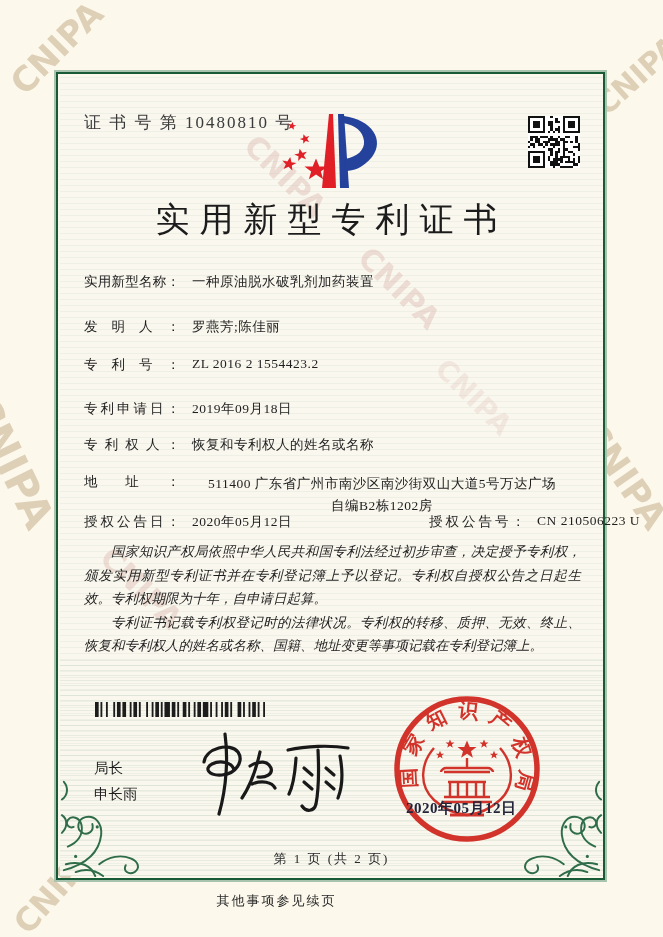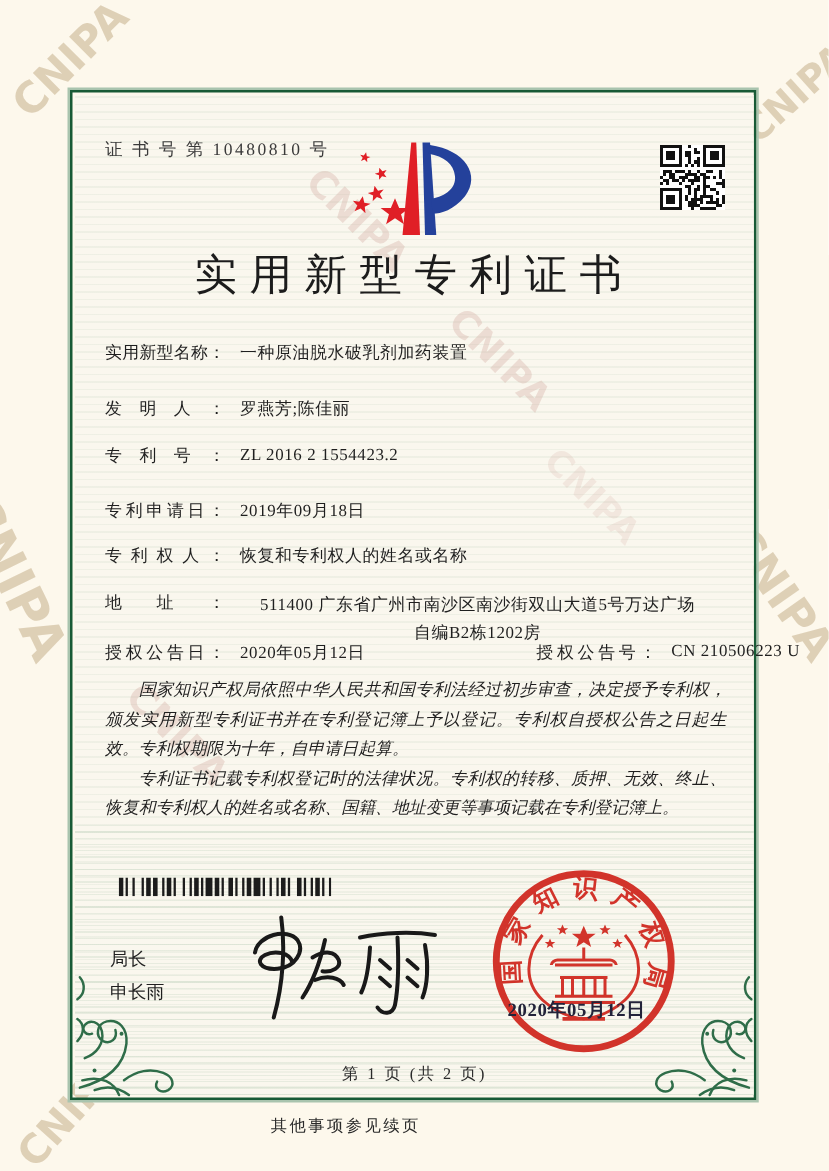--- a/index.html
+++ b/index.html
@@ -30,21 +30,21 @@
   .wm1{left:2px;top:74px;font-size:34px;transform:rotate(-45deg);}
   .wm2{left:588px;top:96px;font-size:30px;transform:rotate(-42deg);}
   .wm3{left:2px;top:388px;font-size:42px;transform:rotate(64deg);}
   .wm4{left:606px;top:414px;font-size:36px;transform:rotate(55deg);}
   .wm5{left:6px;top:916px;font-size:32px;transform:rotate(-48deg);}
   .wmi1{left:262px;top:128px;font-size:30px;transform:rotate(45deg);}
   .wmi2{left:376px;top:240px;font-size:30px;transform:rotate(45deg);}
   .wmi3{left:118px;top:540px;font-size:30px;transform:rotate(45deg);}
   .wmi4{left:452px;top:352px;font-size:28px;transform:rotate(45deg);opacity:.6;}
   
-  .cert-no{position:absolute;left:84px;top:111px;font-size:14px;letter-spacing:2px;color:#3a3a3a;}
+  .cert-no{position:absolute;left:84px;top:111px;font-size:17px;letter-spacing:2px;color:#3a3a3a;}
   .logo{position:absolute;left:266px;top:100px;width:130px;height:95px;}
   .qr{position:absolute;left:528px;top:116px;width:52px;height:52px;}
   .title{position:absolute;left:0;top:197px;width:663px;text-align:center;
     font-size:34px;font-weight:normal;letter-spacing:10px;color:#1c1c1c;}
   
   .row{position:absolute;left:84px;font-size:13.5px;color:#1f1f1f;white-space:nowrap;}
   .lbl{display:inline-block;width:96px;text-align:justify;text-align-last:justify;
     vertical-align:top;}
   .val{display:inline-block;margin-left:12px;letter-spacing:0.5px;}
   .r1{top:273px}.r2{top:318px}.r3{top:356px}.r4{top:400px}.r5{top:436px}
@@ -55,21 +55,21 @@
   
   .paras{position:absolute;left:84px;top:540px;width:497px;font-size:13.5px;
     line-height:23.5px;text-align:justify;color:#1f1f1f;}
   .paras p{margin:0;text-indent:2em;font-style:italic;}
   
   .barcode{position:absolute;left:95px;top:702px;width:170px;height:15px;}
   .barcode rect{fill:#1c1c1c;}
   .seal{position:absolute;left:392px;top:694px;width:150px;height:150px;opacity:0.94;}
   .seal-date{position:absolute;left:406px;top:799px;width:140px;font-size:15px;
     color:#23233a;font-weight:bold;letter-spacing:0.5px;}
-  .signer{position:absolute;left:88px;top:755px;font-size:14.5px;color:#1f1f1f;
+  .signer{position:absolute;left:94px;top:755px;font-size:14.5px;color:#1f1f1f;
     line-height:26px;font-family:"Liberation Sans","DejaVu Sans",sans-serif;}
   .signature{position:absolute;left:192px;top:728px;width:170px;height:90px;}
   .signature path{stroke:#191919;stroke-width:3.2;fill:none;
     stroke-linecap:round;stroke-linejoin:round;}
   .ornament{position:absolute;width:108px;height:108px;}
   .orn-left{left:56px;top:770px;}
   .orn-right{left:499px;top:770px;transform:scaleX(-1);}
   .ornament path{stroke:#2f6d49;fill:none;stroke-width:2;stroke-linecap:round;}
   .page-info{position:absolute;left:0;top:850px;width:663px;text-align:center;
     font-size:13px;color:#2a2a2a;letter-spacing:2px;}

